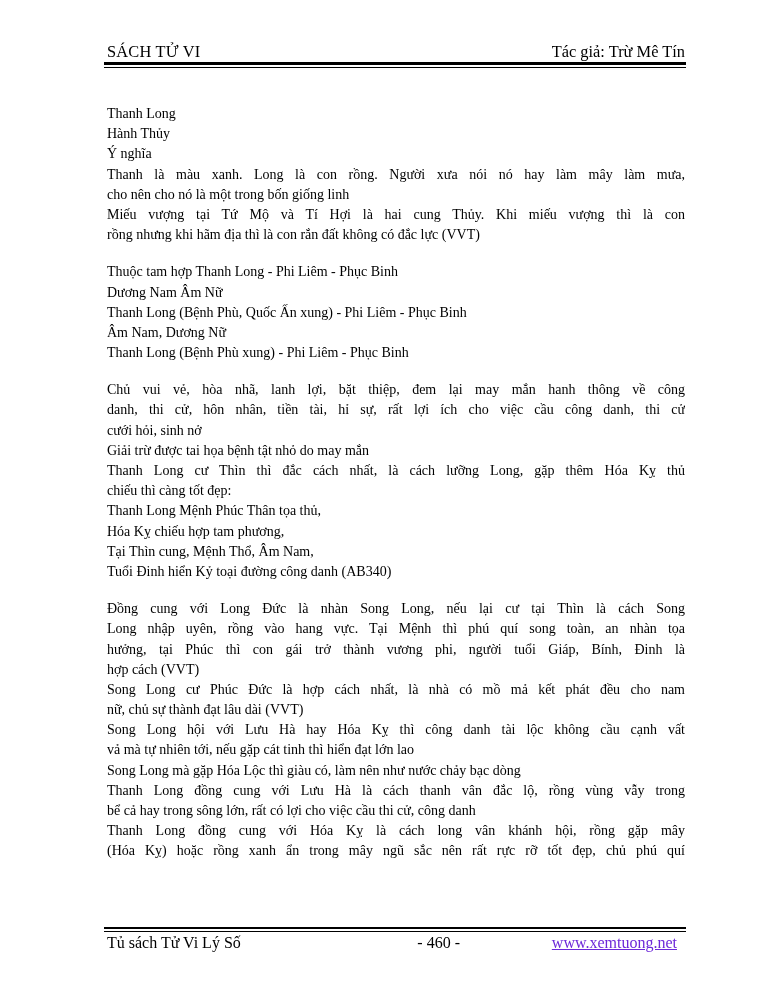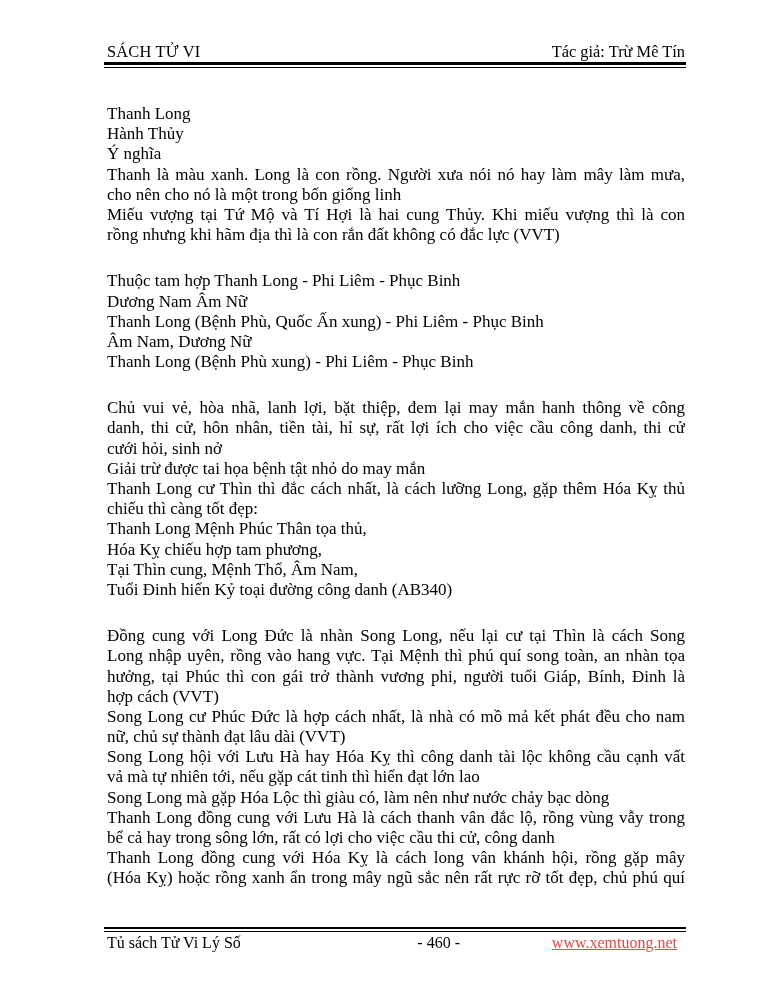--- a/index.html
+++ b/index.html
@@ -24,23 +24,23 @@
   .rule {
     position: absolute; left: 104px; width: 582px;
     height: 2px; border-top: 3px solid #000; border-bottom: 1px solid #000;
   }
   .rule-header { top: 62px; }
   .rule-footer { top: 927px; border-top-width: 2px; }
 
   
   .doc-body {
     position: absolute; left: 107px; top: 104px; width: 578px;
-    font-size: 17px;
+    font-size: 14px;
   }
-  .block + .block { margin-top: 26px; }
+  .block + .block { margin-top: 17px; }
   .line {
     height: 20.2px; line-height: 20.2px;
     overflow: hidden; white-space: normal;
   }
   .line.full { text-align: justify; text-align-last: justify; }
 
   
   .footer {
     position: absolute; left: 0; top: 933px; width: 765px; height: 22px;
     font-size: 16px; line-height: 20px; padding-left: 32px;
@@ -106,16 +106,16 @@
         <div class="line">bể cả hay trong sông lớn, rất có lợi cho việc cầu thi cử, công danh</div>
         <div class="line full">Thanh Long đồng cung với Hóa Kỵ là cách long vân khánh hội, rồng gặp mây</div>
         <div class="line full">(Hóa Kỵ) hoặc rồng xanh ẩn trong mây ngũ sắc nên rất rực rỡ tốt đẹp, chủ phú quí</div>
       </div>
     </div>
 
   <div class="rule rule-footer"></div>
   <div class="footer">
     <span class="f-left">Tủ sách Tử Vi Lý Số</span>
     <span class="f-page">- 460 -</span>
-    <a href="#" class="f-link" style="color: #ef4444;">www.xemtuong.net</a>
+    <a href="#" class="f-link" style="color: #6d28d9;">www.xemtuong.net</a>
   </div>
 
 </div>
 
 </body></html>

